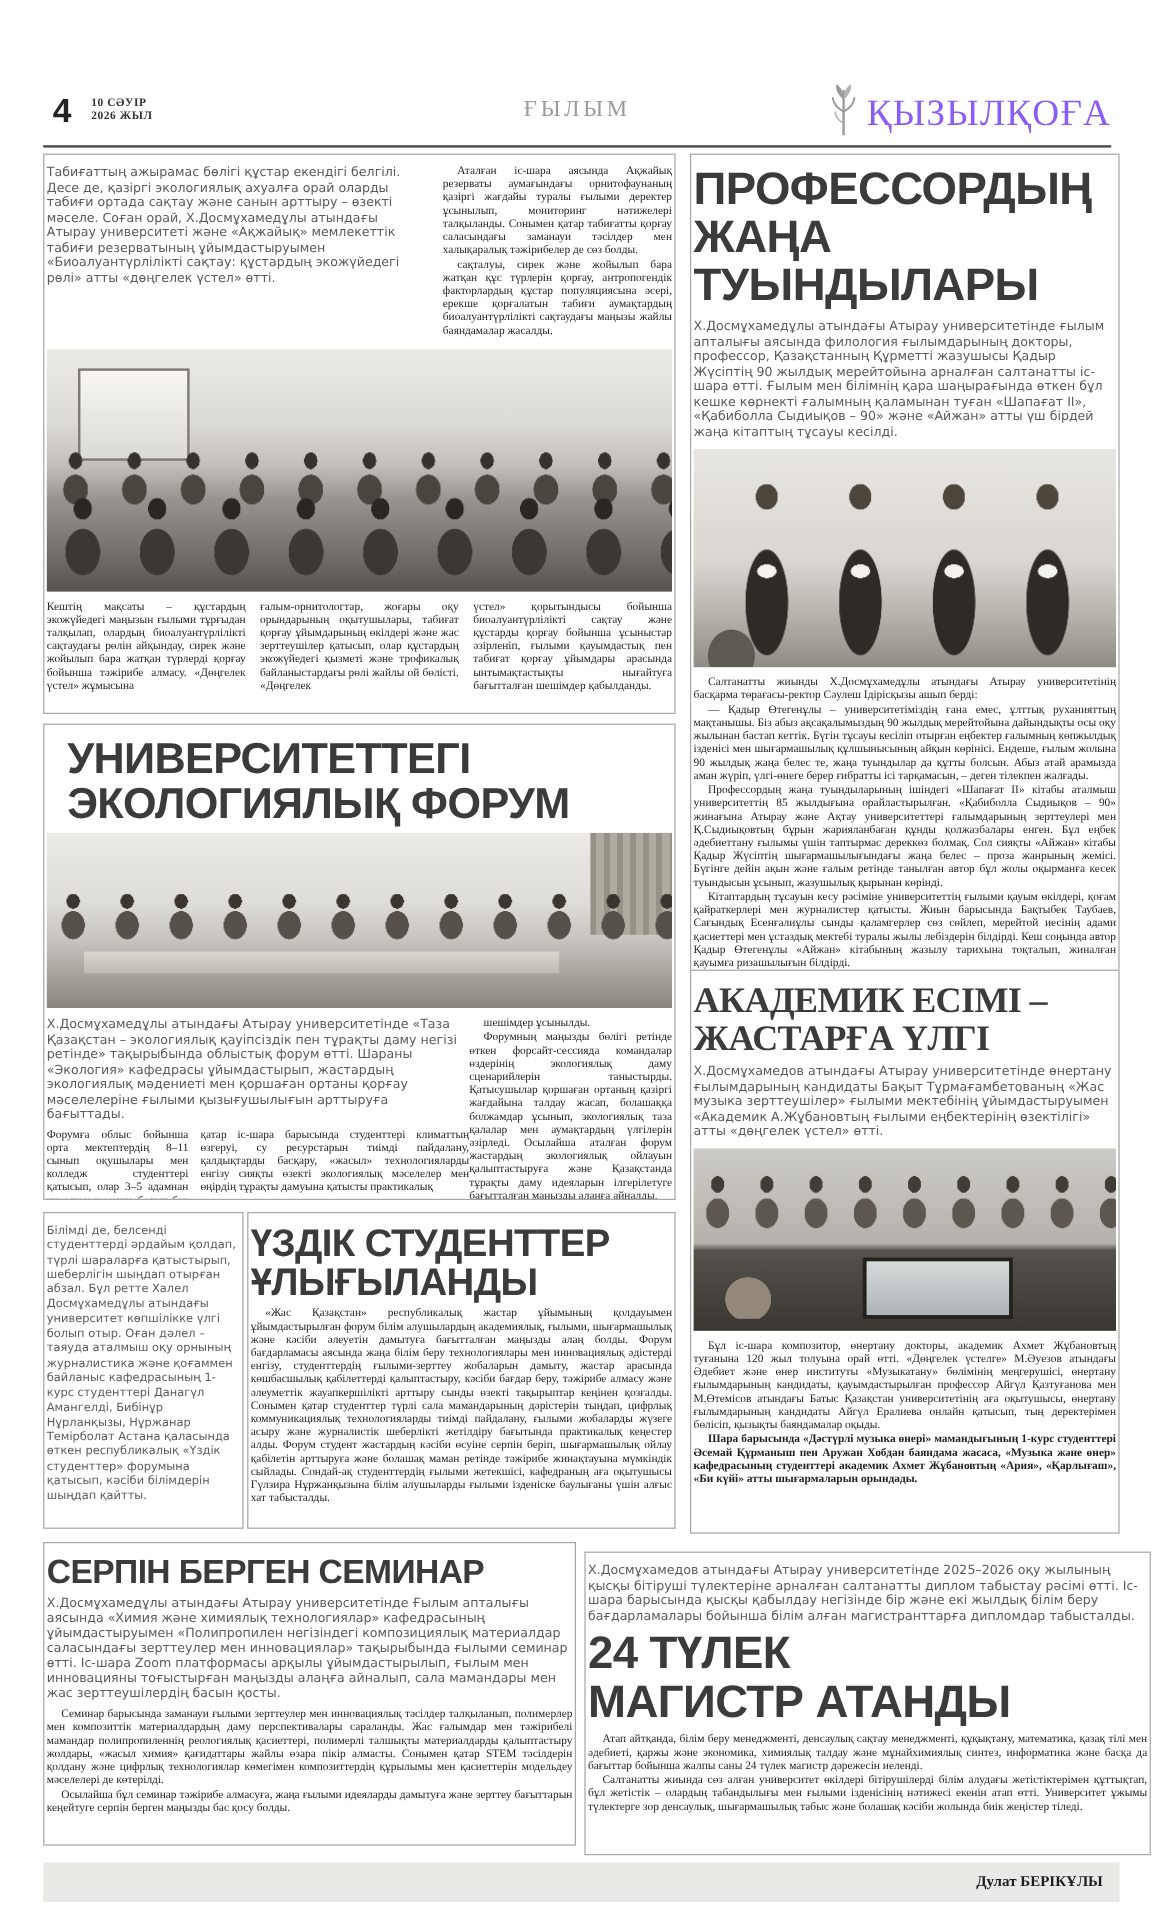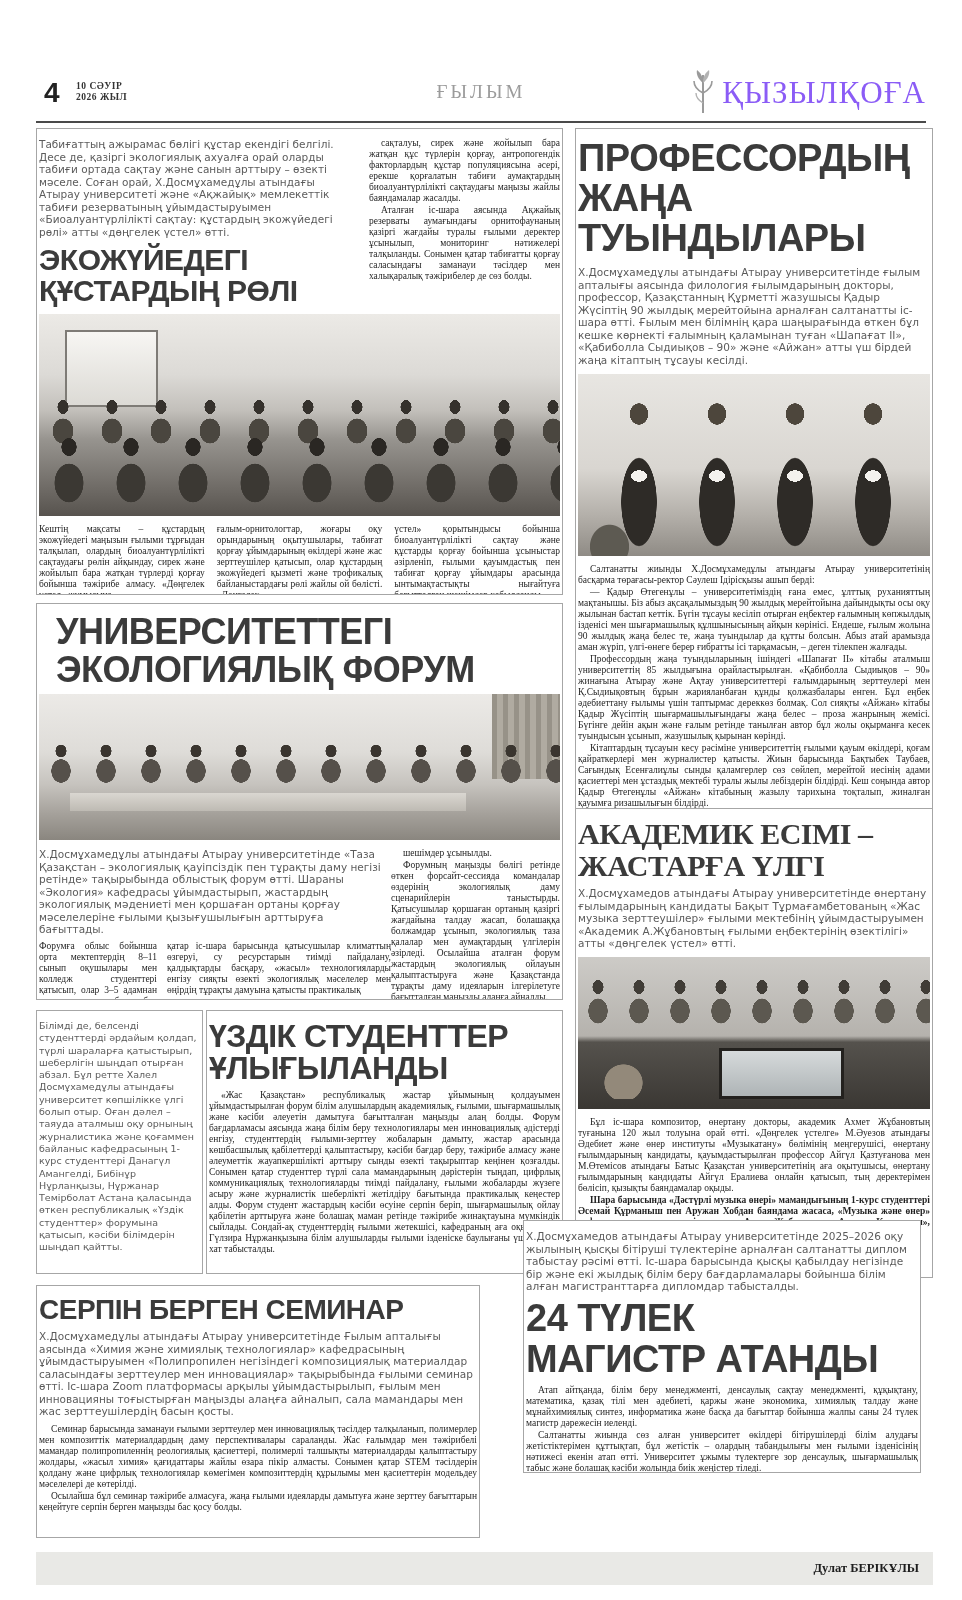--- a/index.html
+++ b/index.html
@@ -78,21 +78,21 @@
 
   .a5side{left:36px;top:1010px;width:167px;height:264px;}
   .a5side .intro{font-size:9.5px;line-height:12.3px;}
   .a5{left:206px;top:1010px;width:357px;height:264px;}
   .a5 .headline{font-size:32px;line-height:32px;margin-bottom:6px;}
 
   .a6{left:36px;top:1285px;width:444px;height:253px;}
   .a6 .headline{font-size:28px;line-height:30px;margin-bottom:5px;}
   .a6 .intro{margin-bottom:6px;}
 
-  .a7{left:487px;top:1220px;width:398px;height:253px;margin-left:36px;}
+  .a7{left:487px;top:1293px;width:472px;height:253px;}
   .a7 .intro{margin-bottom:5px;}
   .a7 .headline{font-size:38px;line-height:41px;margin-bottom:5px;}
 
   .footerbar{position:absolute;left:36px;top:1552px;width:897px;height:33px;background:#e9e9e6;}
   .footerbar .author{font-family:"Liberation Serif",serif;font-weight:bold;font-size:12.5px;color:#1d1d1d;
                      text-align:right;line-height:33px;padding-right:14px;}
 </style>
 </head>
 <body>
 
@@ -117,26 +117,24 @@
         </svg>
       </span>
       <span class="mtxt">ҚЫЗЫЛҚОҒА</span>
     </div>
   </div>
 
   <div class="box a1 pad">
     <div class="a1-top">
       <div class="a1-left">
         <div class="intro">Табиғаттың ажырамас бөлігі құстар екендігі белгілі. Десе де, қазіргі экологиялық ахуалға орай оларды табиғи ортада сақтау және санын арттыру – өзекті мәселе. Соған орай, Х.Досмұхамедұлы атындағы Атырау университеті және «Ақжайық» мемлекеттік табиғи резерватының ұйымдастыруымен «Биоалуантүрлілікті сақтау: құстардың экожүйедегі рөлі» атты «дөңгелек үстел» өтті.</div>
-        <div class="headline">ЭКОЖҮЙЕДЕГІ
-ҚҰСТАРДЫҢ РӨЛІ</div>
       </div>
       <div class="a1-side body">
+        <p>Аталған іс-шара аясында Ақжайық резерваты аумағындағы орнитофаунаның қазіргі жағдайы туралы ғылыми деректер ұсынылып, мониторинг нәтижелері талқыланды. Сонымен қатар табиғатты қорғау саласындағы заманауи тәсілдер мен халықаралық тәжірибелер де сөз болды.</p>
         <p>сақталуы, сирек және жойылып бара жатқан құс түрлерін қорғау, антропогендік факторлардың құстар популяциясына әсері, ерекше қорғалатын табиғи аумақтардың биоалуантүрлілікті сақтаудағы маңызы жайлы баяндамалар жасалды.</p>
-        <p>Аталған іс-шара аясында Ақжайық резерваты аумағындағы орнитофаунаның қазіргі жағдайы туралы ғылыми деректер ұсынылып, мониторинг нәтижелері талқыланды. Сонымен қатар табиғатты қорғау саласындағы заманауи тәсілдер мен халықаралық тәжірибелер де сөз болды.</p>
       </div>
     </div>
     <div class="photo photo1">
       <i class="scr1"></i>
       <i class="row ra"></i>
       <i class="row rb"></i>
     </div>
     <div class="cols a1-cols body">
       <div>Кештің мақсаты – құстардың экожүйедегі маңызын ғылыми тұрғыдан талқылап, олардың биоалуантүрлілікті сақтаудағы рөлін айқындау, сирек және жойылып бара жатқан түрлерді қорғау бойынша тәжірибе алмасу. «Дөңгелек үстел» жұмысына</div>
       <div>ғалым-орнитологтар, жоғары оқу орындарының оқытушылары, табиғат қорғау ұйымдарының өкілдері және жас зерттеушілер қатысып, олар құстардың экожүйедегі қызметі және трофикалық байланыстардағы рөлі жайлы ой бөлісті. «Дөңгелек</div>
@@ -167,21 +165,21 @@
     <div class="photo photo3">
       <i class="shelf"></i>
       <i class="row ra"></i>
       <i class="tbl"></i>
     </div>
     <div class="a3-grid">
       <div class="a3-left">
         <div class="intro">Х.Досмұхамедұлы атындағы Атырау университетінде «Таза Қазақстан – экологиялық қауіпсіздік пен тұрақты даму негізі ретінде» тақырыбында облыстық форум өтті. Шараны «Экология» кафедрасы ұйымдастырып, жастардың экологиялық мәдениеті мен қоршаған ортаны қорғау мәселелеріне ғылыми қызығушылығын арттыруға бағыттады.</div>
         <div class="a3-sub body">
           <div class="c1">Форумға облыс бойынша орта мектептердің 8–11 сынып оқушылары мен колледж студенттері қатысып, олар 3–5 адамнан құралған команда болып бақ сынасты. Сонымен</div>
-          <div class="c2">қатар іс-шара барысында қатысушылар климаттың өзгеруі, су ресурстарын тиімді пайдалану, қалдықтарды басқару, «жасыл» технологияларды енгізу сияқты өзекті экологиялық мәселелер мен өңірдің тұрақты дамуына қатысты практикалық</div>
+          <div class="c2">қатар іс-шара барысында студенттері климаттың өзгеруі, су ресурстарын тиімді пайдалану, қалдықтарды басқару, «жасыл» технологияларды енгізу сияқты өзекті экологиялық мәселелер мен өңірдің тұрақты дамуына қатысты практикалық</div>
         </div>
       </div>
       <div class="a3-right body">
         <p>шешімдер ұсынылды.</p>
         <p>Форумның маңызды бөлігі ретінде өткен форсайт-сессияда командалар өздерінің экологиялық даму сценарийлерін таныстырды. Қатысушылар қоршаған ортаның қазіргі жағдайына талдау жасап, болашаққа болжамдар ұсынып, экологиялық таза қалалар мен аумақтардың үлгілерін әзірледі. Осылайша аталған форум жастардың экологиялық ойлауын қалыптастыруға және Қазақстанда тұрақты даму идеяларын ілгерілетуге бағытталған маңызды алаңға айналды.</p>
       </div>
     </div>
   </div>
 
   <div class="box a4 pad">

